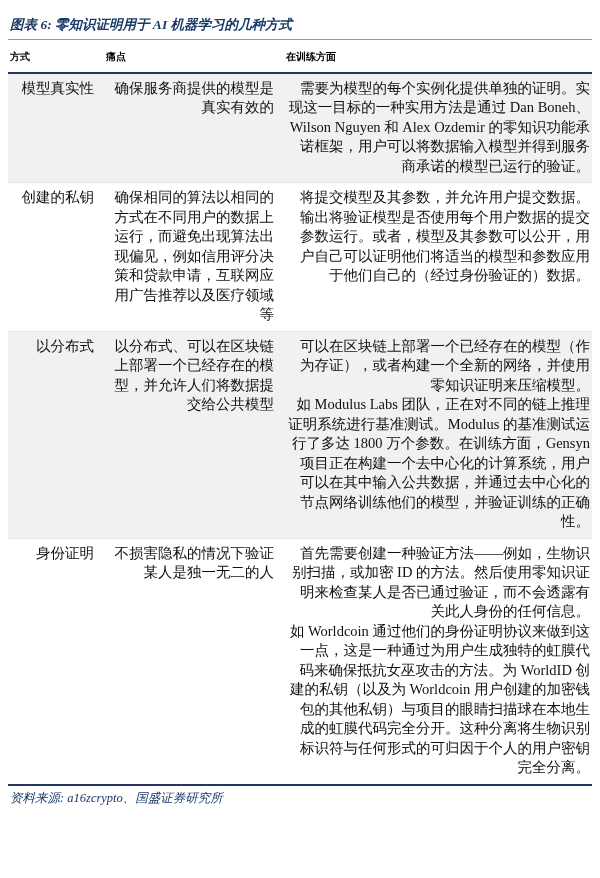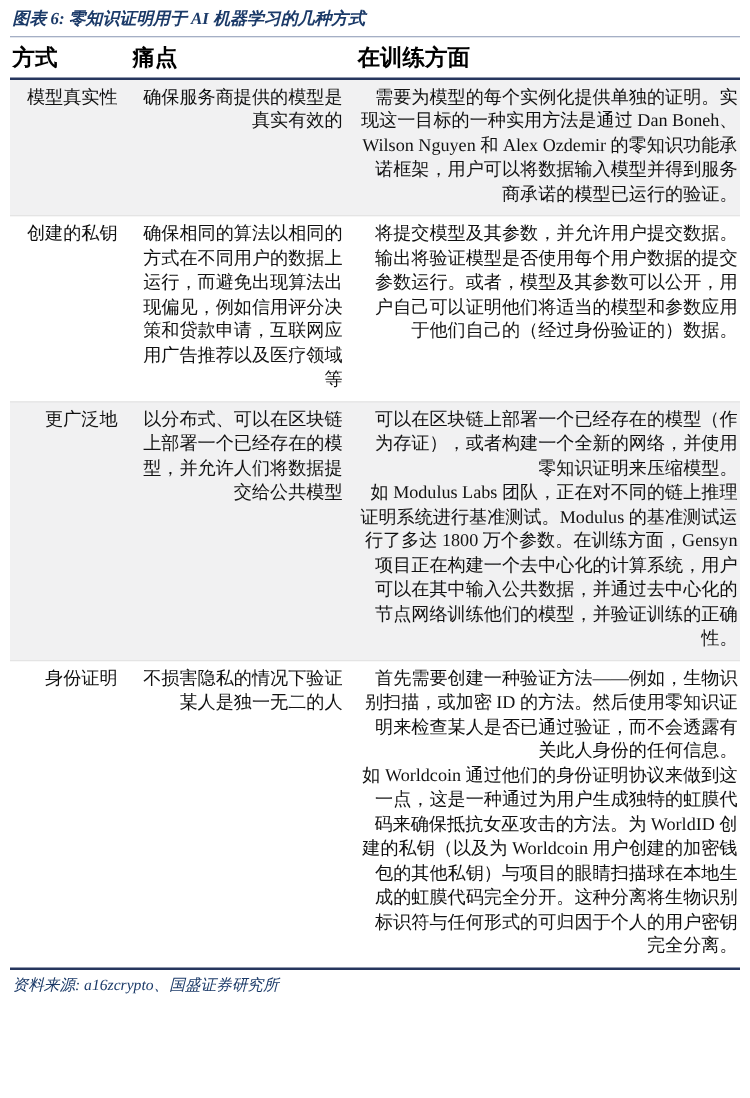--- a/index.html
+++ b/index.html
@@ -11,21 +11,21 @@
     width: 600px;
     height: 878px;
     overflow: hidden;
     font-family: "Liberation Serif", "DejaVu Serif", serif;
     color: #111111;
   }
   .page {
     box-sizing: border-box;
     width: 600px;
     height: 838px;
-    padding: 4px 8px 0 8px;
+    padding: 14px 8px 0 8px;
   }
   .chart-title {
     color: #1b3a68;
     font-weight: bold;
     font-style: italic;
     font-size: 13.5px;
     line-height: 18px;
     padding: 2px 0 5px 2px;
     border-bottom: 1px solid #8895b3;
   }
@@ -34,21 +34,21 @@
     border-collapse: collapse;
     table-layout: fixed;
     font-size: 14.5px;
     line-height: 19.5px;
   }
   table.zk-table col.c1 { width: 96px; }
   table.zk-table col.c2 { width: 180px; }
   table.zk-table th {
     text-align: left;
     font-weight: bold;
-    font-size: 18px;
+    font-size: 10px;
     color: #000000;
     padding: 7px 6px 5px 2px;
     border-bottom: 2px solid #26365e;
     background: #ffffff;
   }
   table.zk-table td {
     vertical-align: top;
     padding: 5px 10px 6px 2px;
     word-break: break-word;
   }
@@ -96,21 +96,21 @@
           </td>
         </tr>
         <tr>
           <td>创建的私钥</td>
           <td>确保相同的算法以相同的方式在不同用户的数据上运行，而避免出现算法出现偏见，例如信用评分决策和贷款申请，互联网应用广告推荐以及医疗领域等</td>
           <td>
             <div class="para">将提交模型及其参数，并允许用户提交数据。输出将验证模型是否使用每个用户数据的提交参数运行。或者，模型及其参数可以公开，用户自己可以证明他们将适当的模型和参数应用于他们自己的（经过身份验证的）数据。</div>
           </td>
         </tr>
         <tr>
-          <td>更广泛地</td>
+          <td>以分布式</td>
           <td>以分布式、可以在区块链上部署一个已经存在的模型，并允许人们将数据提交给公共模型</td>
           <td>
             <div class="para">可以在区块链上部署一个已经存在的模型（作为存证），或者构建一个全新的网络，并使用零知识证明来压缩模型。</div>
             <div class="para">如 Modulus Labs 团队，正在对不同的链上推理证明系统进行基准测试。Modulus 的基准测试运行了多达 1800 万个参数。在训练方面，Gensyn 项目正在构建一个去中心化的计算系统，用户可以在其中输入公共数据，并通过去中心化的节点网络训练他们的模型，并验证训练的正确性。</div>
           </td>
         </tr>
         <tr>
           <td>身份证明</td>
           <td>不损害隐私的情况下验证某人是独一无二的人</td>
           <td>

